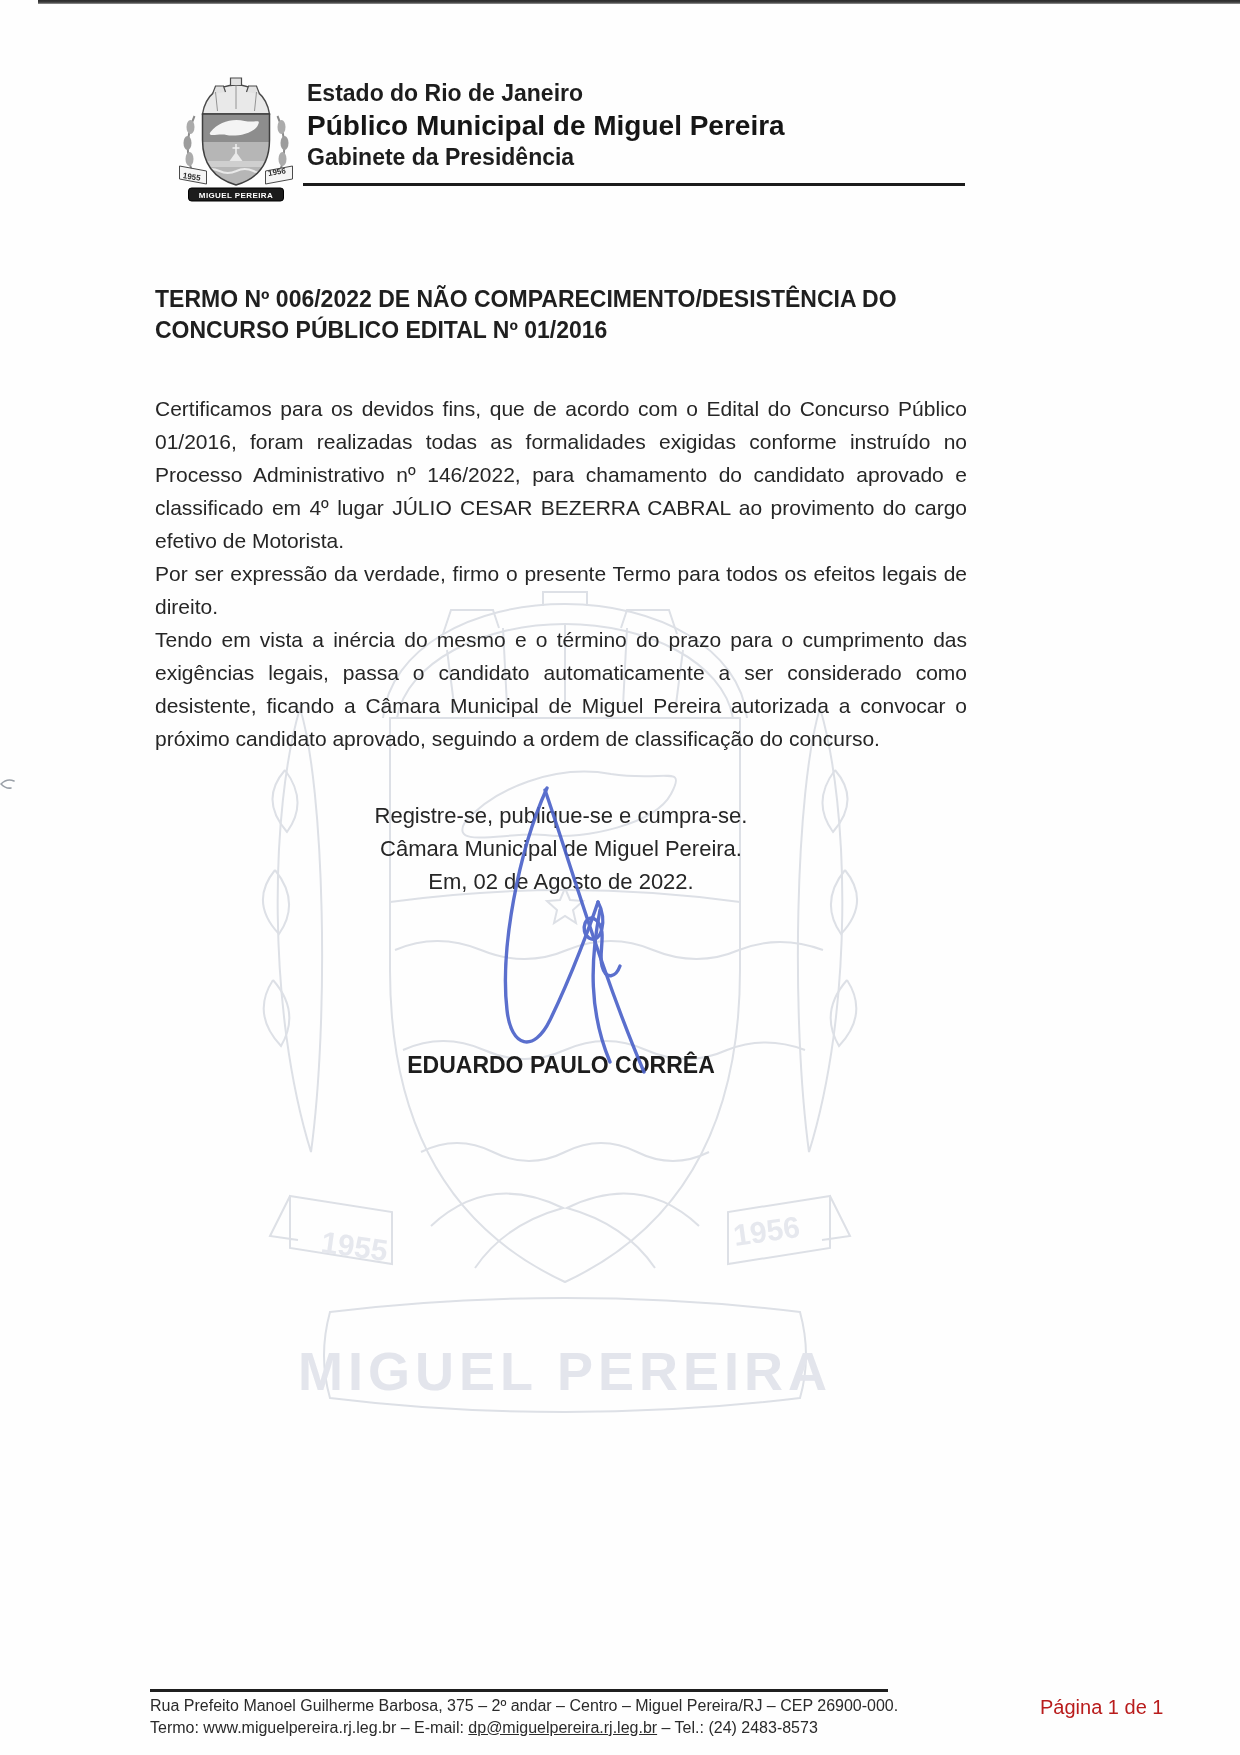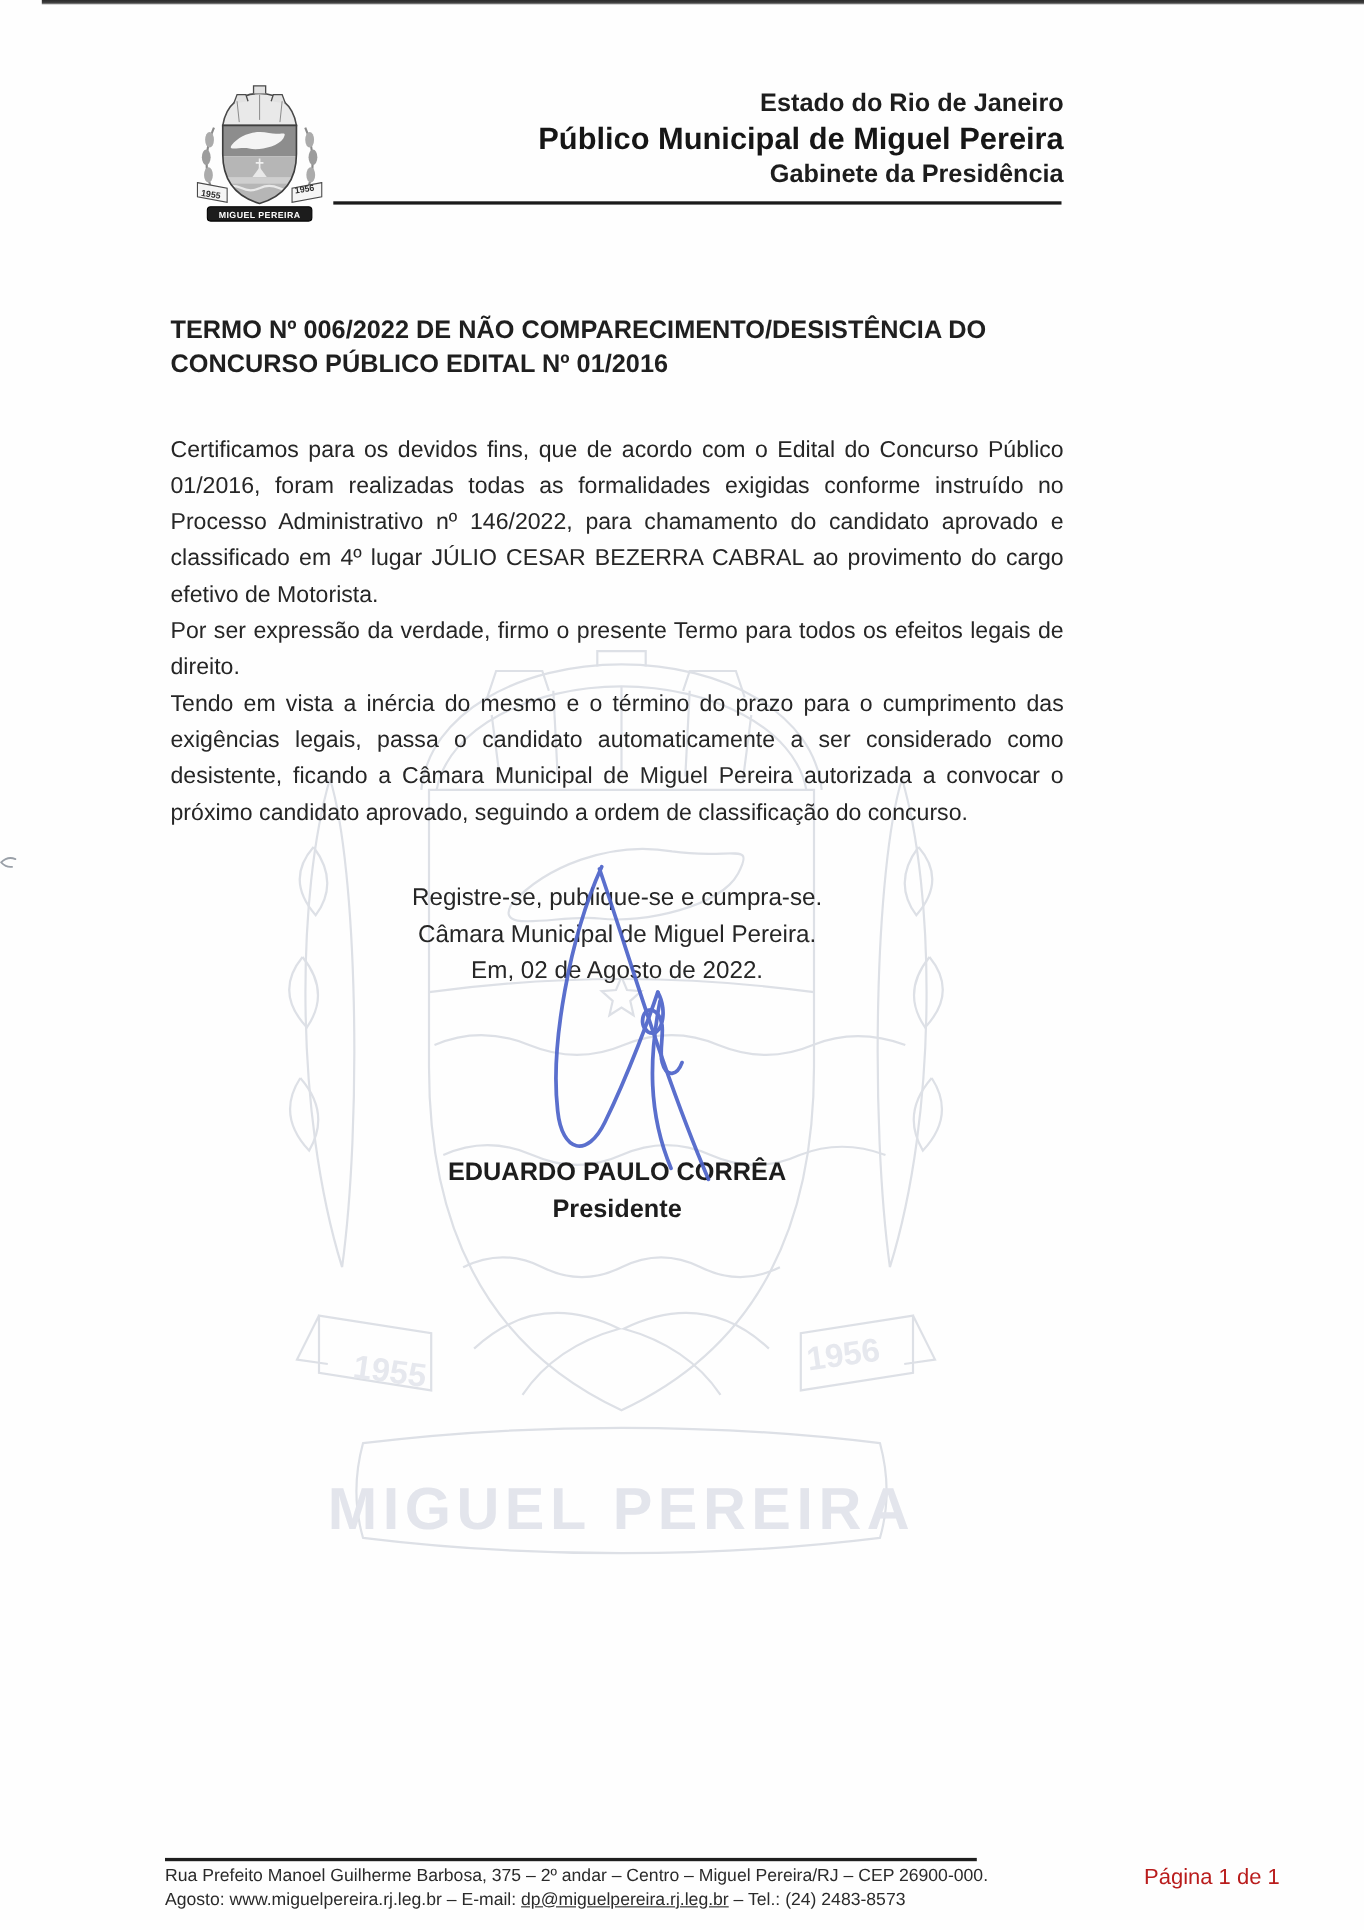--- a/index.html
+++ b/index.html
@@ -7,21 +7,21 @@
     position:relative;width:1240px;height:1755px;background:#fefefe;
     font-family:"Liberation Sans","DejaVu Sans",sans-serif;color:#222;
     overflow:hidden;
   }
   .abs{position:absolute;}
   
   .scanline{left:38px;top:0;right:0;height:4px;
     background:linear-gradient(to bottom,#2b2b2b 0%,#3c3c3c 55%,#9a9a9a 100%);}
   
   .logo{left:172px;top:74px;width:128px;height:128px;}
-  .hdr-text{left:307px;top:79px;width:660px;text-align:right;}
+  .hdr-text{left:307px;top:79px;width:660px;}
   .hdr-line1{font-size:23px;font-weight:bold;color:#1d1d1d;line-height:28px;}
   .hdr-line2{font-size:28px;font-weight:bold;color:#161616;line-height:33px;margin-top:2px;}
   .hdr-line3{font-size:23px;font-weight:bold;color:#1d1d1d;line-height:28px;margin-top:1px;}
   .hdr-rule{left:303px;top:183px;width:662px;height:3px;background:#1b1b1b;}
   
   .watermark{left:215px;top:590px;width:690px;height:850px;z-index:0;}
   
   .title{left:155px;top:284px;width:812px;text-align:left;z-index:1;
     font-size:23px;font-weight:bold;color:#1f1f1f;line-height:31px;}
   
@@ -139,36 +139,35 @@
   </div>
 
   <div class="abs closing">
     <div>Registre-se, publique-se e cumpra-se.</div>
     <div>Câmara Municipal de Miguel Pereira.</div>
     <div>Em, 02 de Agosto de 2022.</div>
   </div>
 
   <div class="abs sig-name">
     <div>EDUARDO PAULO CORRÊA</div>
-    <div>Presidente</div>
   </div>
 
   <svg class="abs signature-svg" viewBox="0 0 260 320" aria-hidden="true">
     <g fill="none" stroke-width="3.4" stroke-linecap="round" opacity="0.92" stroke="#4d63c9">
       <path d="M 97 18 C 68 82 50 180 57 240 C 61 278 84 283 100 250 C 122 205 142 150 148 132"></path>
       <path d="M 95 20 C 120 92 152 204 194 302"></path>
       <path d="M 148 132 C 158 150 151 175 139 168 C 129 161 136 142 146 150 C 158 160 148 182 152 196 C 156 211 166 207 170 196"></path>
       <path d="M 150 140 C 140 192 139 242 160 292"></path>
     </g>
   </svg>
 
   <svg class="abs margin-mark" viewBox="0 0 18 16" aria-hidden="true">
     <path d="M 1 8 q 6 -6 13 -3 M 1 8 q 5 5 10 4" stroke="#9aa0a8" stroke-width="1.6" fill="none" stroke-linecap="round"></path>
   </svg>
 
   <div class="abs ftr-rule"></div>
   <div class="abs ftr-text">
     <div>Rua Prefeito Manoel Guilherme Barbosa, 375 – 2º andar – Centro – Miguel Pereira/RJ – CEP 26900-000.</div>
-    <div><span>Agosto: www.miguelpereira.rj.leg.br – E-mail: </span><span class="ftr-link">dp@miguelpereira.rj.leg.br</span><span> – Tel.: (24) 2483-8573</span></div>
+    <div><span>Termo: www.miguelpereira.rj.leg.br – E-mail: </span><span class="ftr-link">dp@miguelpereira.rj.leg.br</span><span> – Tel.: (24) 2483-8573</span></div>
   </div>
   <div class="abs ftr-page">Página 1 de 1</div>
 
 </div>
 
 </body></html>

